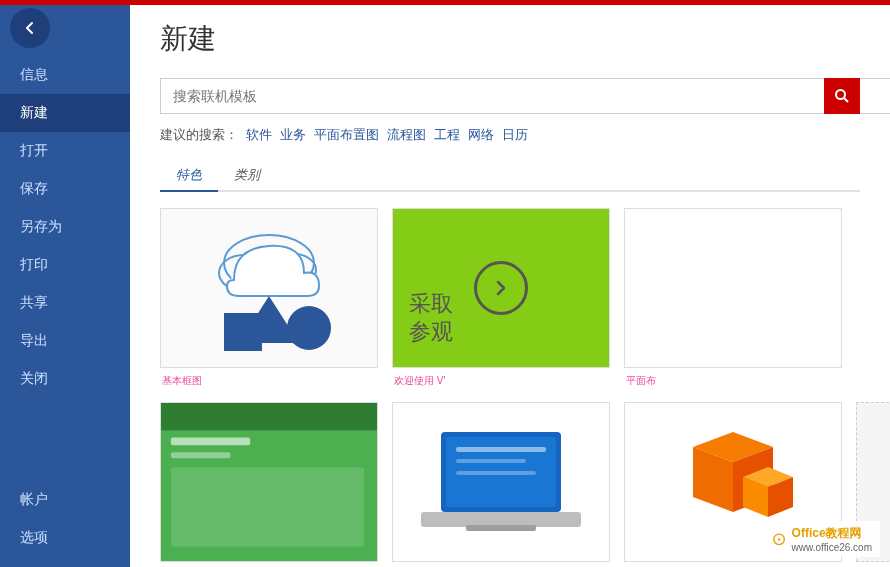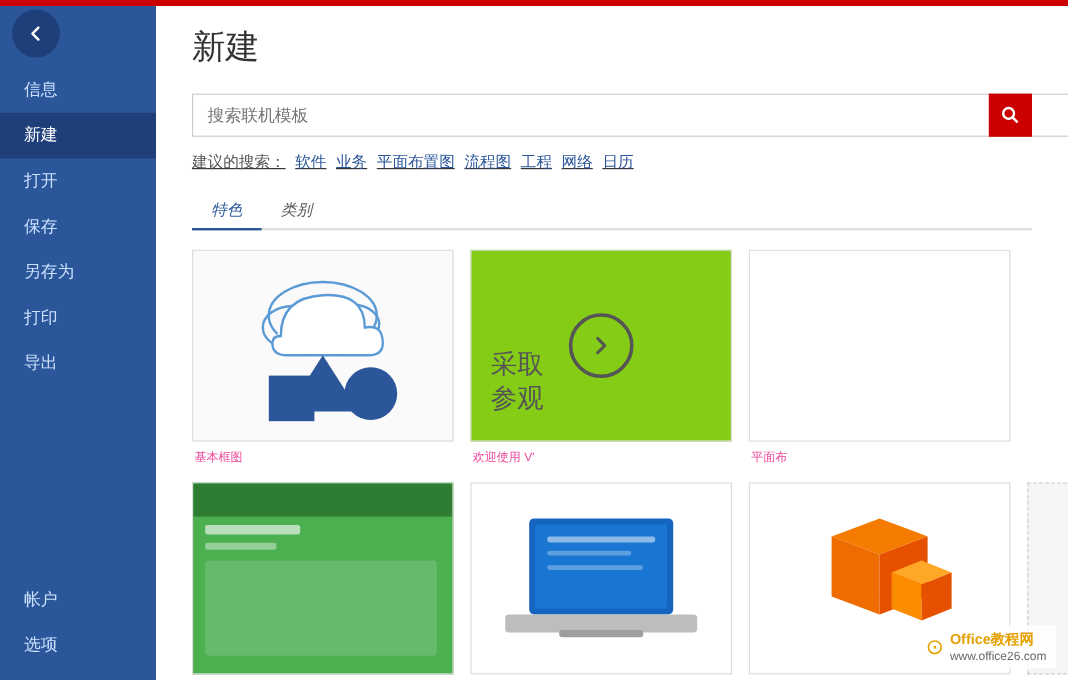--- a/index.html
+++ b/index.html
@@ -109,21 +109,20 @@
       font-size: 16px;
     }
 
     .suggestions {
       display: flex;
       align-items: center;
       gap: 8px;
       margin-bottom: 16px;
       font-size: 13px;
       color: #333;
-      text-decoration: underline;
     }
 
     .suggestions-label {
       color: #555;
     }
 
     .suggestion-tag {
       color: #2b579a;
       cursor: pointer;
       font-size: 13px;
@@ -259,21 +258,27 @@
     <div class="sidebar-item">
       <span>保存</span>
     </div>
     <div class="sidebar-item">
       <span>另存为</span>
     </div>
     <div class="sidebar-item">
       <span>打印</span>
     </div>
     <div class="sidebar-item">
+      <span>共享</span>
+    </div>
+    <div class="sidebar-item">
       <span>导出</span>
+    </div>
+    <div class="sidebar-item">
+      <span>关闭</span>
     </div>
   </div>
 
   <div class="sidebar-bottom">
     <div class="sidebar-item">
       <span>帐户</span>
     </div>
     <div class="sidebar-item">
       <span>选项</span>
     </div>

